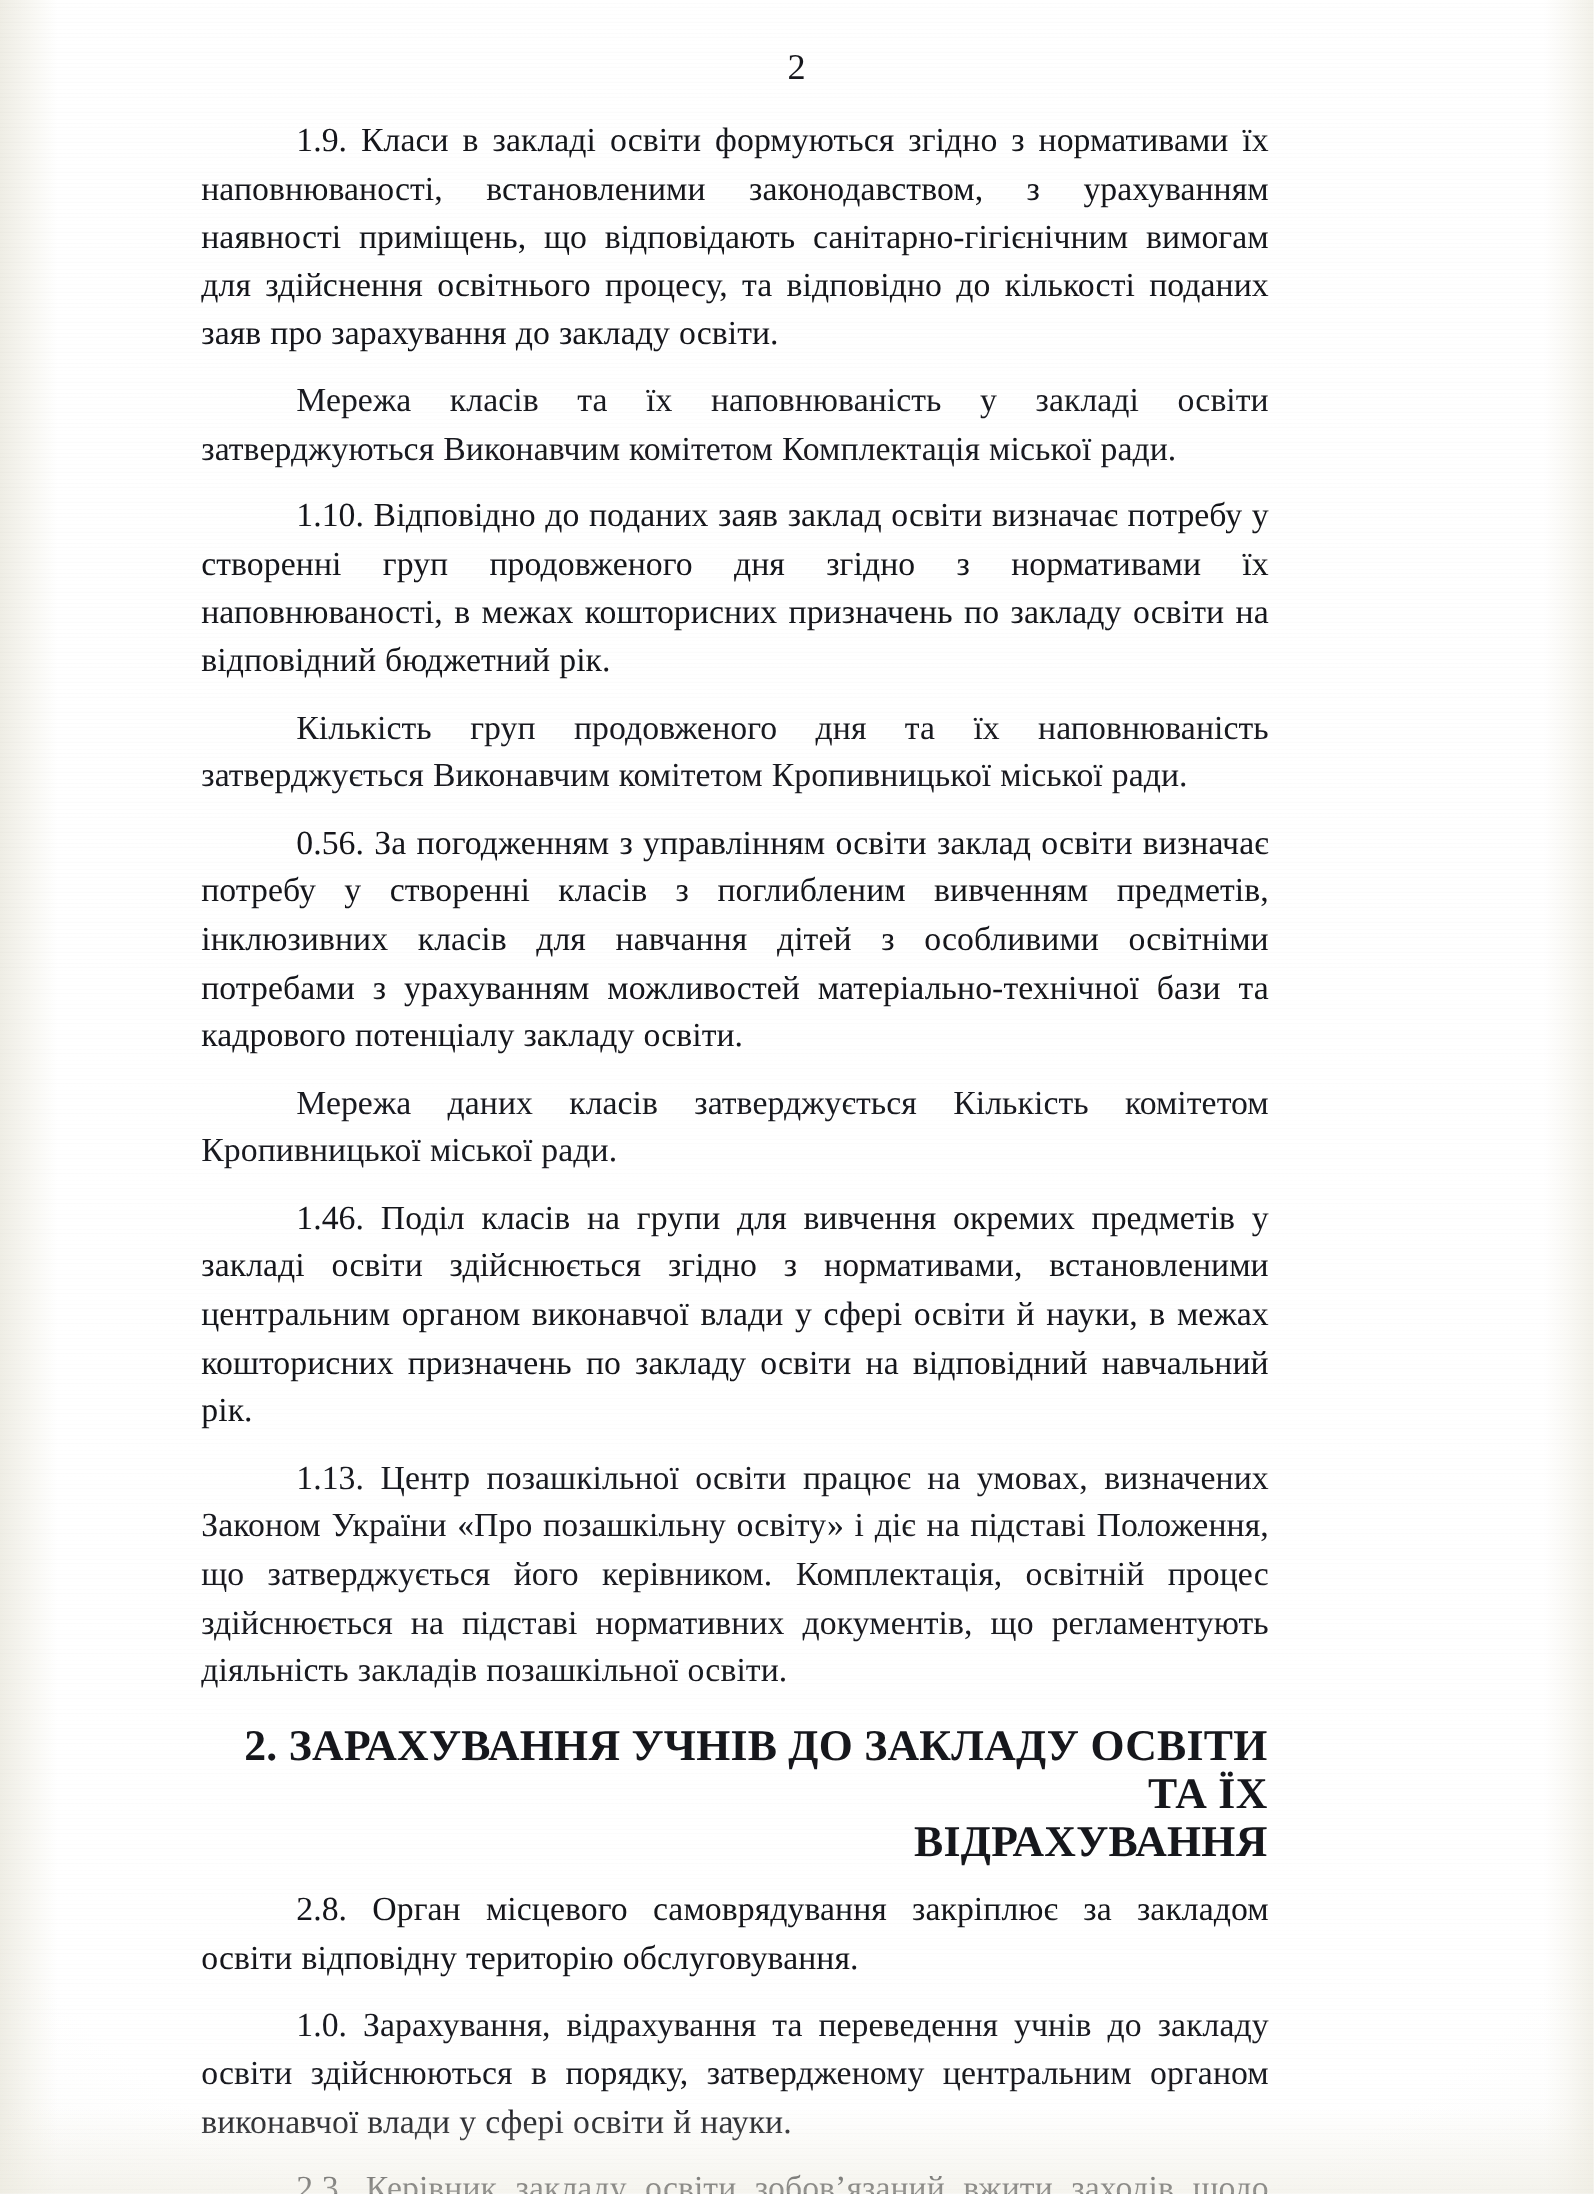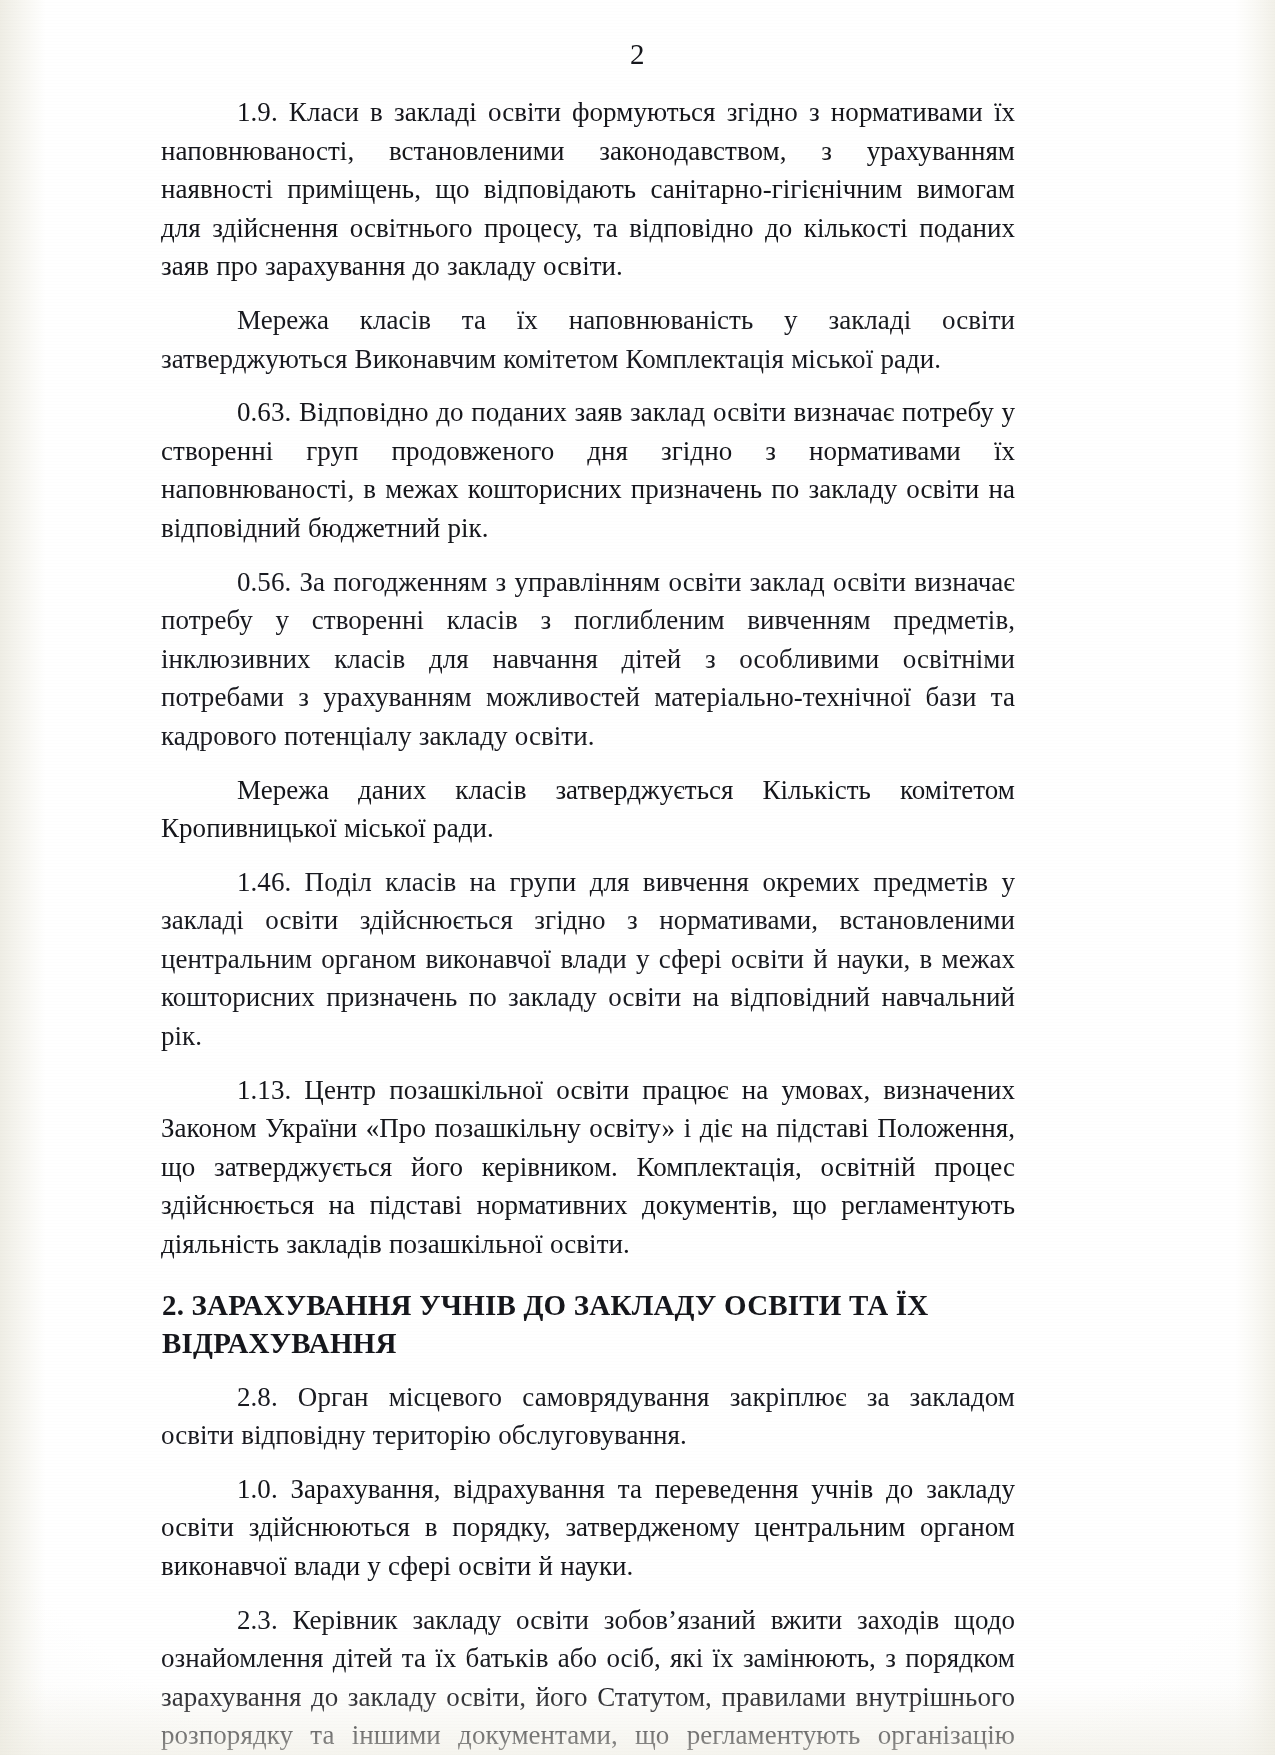--- a/index.html
+++ b/index.html
@@ -78,22 +78,22 @@
     text-justify: inter-word;
     text-indent: 76px;
     font-size: 27px;
     line-height: 38.6px;
     letter-spacing: .05px;
     word-spacing: .4px;
   }
 
   h2.section-heading {
     margin: 22px 0 2px 0;
-    text-align: left;
-    font-size: 29px;
+    text-align: right;
+    font-size: 35px;
     line-height: 38.5px;
     font-weight: bold;
     letter-spacing: .2px;
     padding: 0 16px;
   }
 
   
   .content p.body-par:nth-of-type(odd) { color: #15161b; }
   .content p.body-par:nth-of-type(even) { color: #191a20; }
 
@@ -114,22 +114,23 @@
 <div class="page">
 
   <div class="page-number">2</div>
 
   <div class="content">
 
     <p class="body-par">1.9. Класи в закладі освіти формуються згідно з нормативами їх наповнюваності, встановленими законодавством, з урахуванням наявності приміщень, що відповідають санітарно-гігієнічним вимогам для здійснення освітнього процесу, та відповідно до кількості поданих заяв про зарахування до закладу освіти.</p>
 
     <p class="body-par">Мережа класів та їх наповнюваність у закладі освіти затверджуються Виконавчим комітетом Комплектація міської ради.</p>
 
-    <p class="body-par">0.63. Відповідно до поданих заяв заклад освіти визначає потребу у створенні груп продовженого дня згідно з нормативами їх наповнюваності, в межах кошторисних призначень по закладу освіти на відповідний бюджетний рік.</p>
+    <p class="body-par">1.10. Відповідно до поданих заяв заклад освіти визначає потребу у створенні груп продовженого дня згідно з нормативами їх наповнюваності, в межах кошторисних призначень по закладу освіти на відповідний бюджетний рік.</p>
 
+    <p class="body-par">Кількість груп продовженого дня та їх наповнюваність затверджується Виконавчим комітетом Кропивницької міської ради.</p>
 
     <p class="body-par">0.56. За погодженням з управлінням освіти заклад освіти визначає потребу у створенні класів з поглибленим вивченням предметів, інклюзивних класів для навчання дітей з особливими освітніми потребами з урахуванням можливостей матеріально-технічної бази та кадрового потенціалу закладу освіти.</p>
 
     <p class="body-par">Мережа даних класів затверджується Кількість комітетом Кропивницької міської ради.</p>
 
     <p class="body-par">1.46. Поділ класів на групи для вивчення окремих предметів у закладі освіти здійснюється згідно з нормативами, встановленими центральним органом виконавчої влади у сфері освіти й науки, в межах кошторисних призначень по закладу освіти на відповідний навчальний рік.</p>
 
     <p class="body-par">1.13. Центр позашкільної освіти працює на умовах, визначених Законом України «Про позашкільну освіту» і діє на підставі Положення, що затверджується його керівником. Комплектація, освітній процес здійснюється на підставі нормативних документів, що регламентують діяльність закладів позашкільної освіти.</p>
 
     <h2 class="section-heading">

